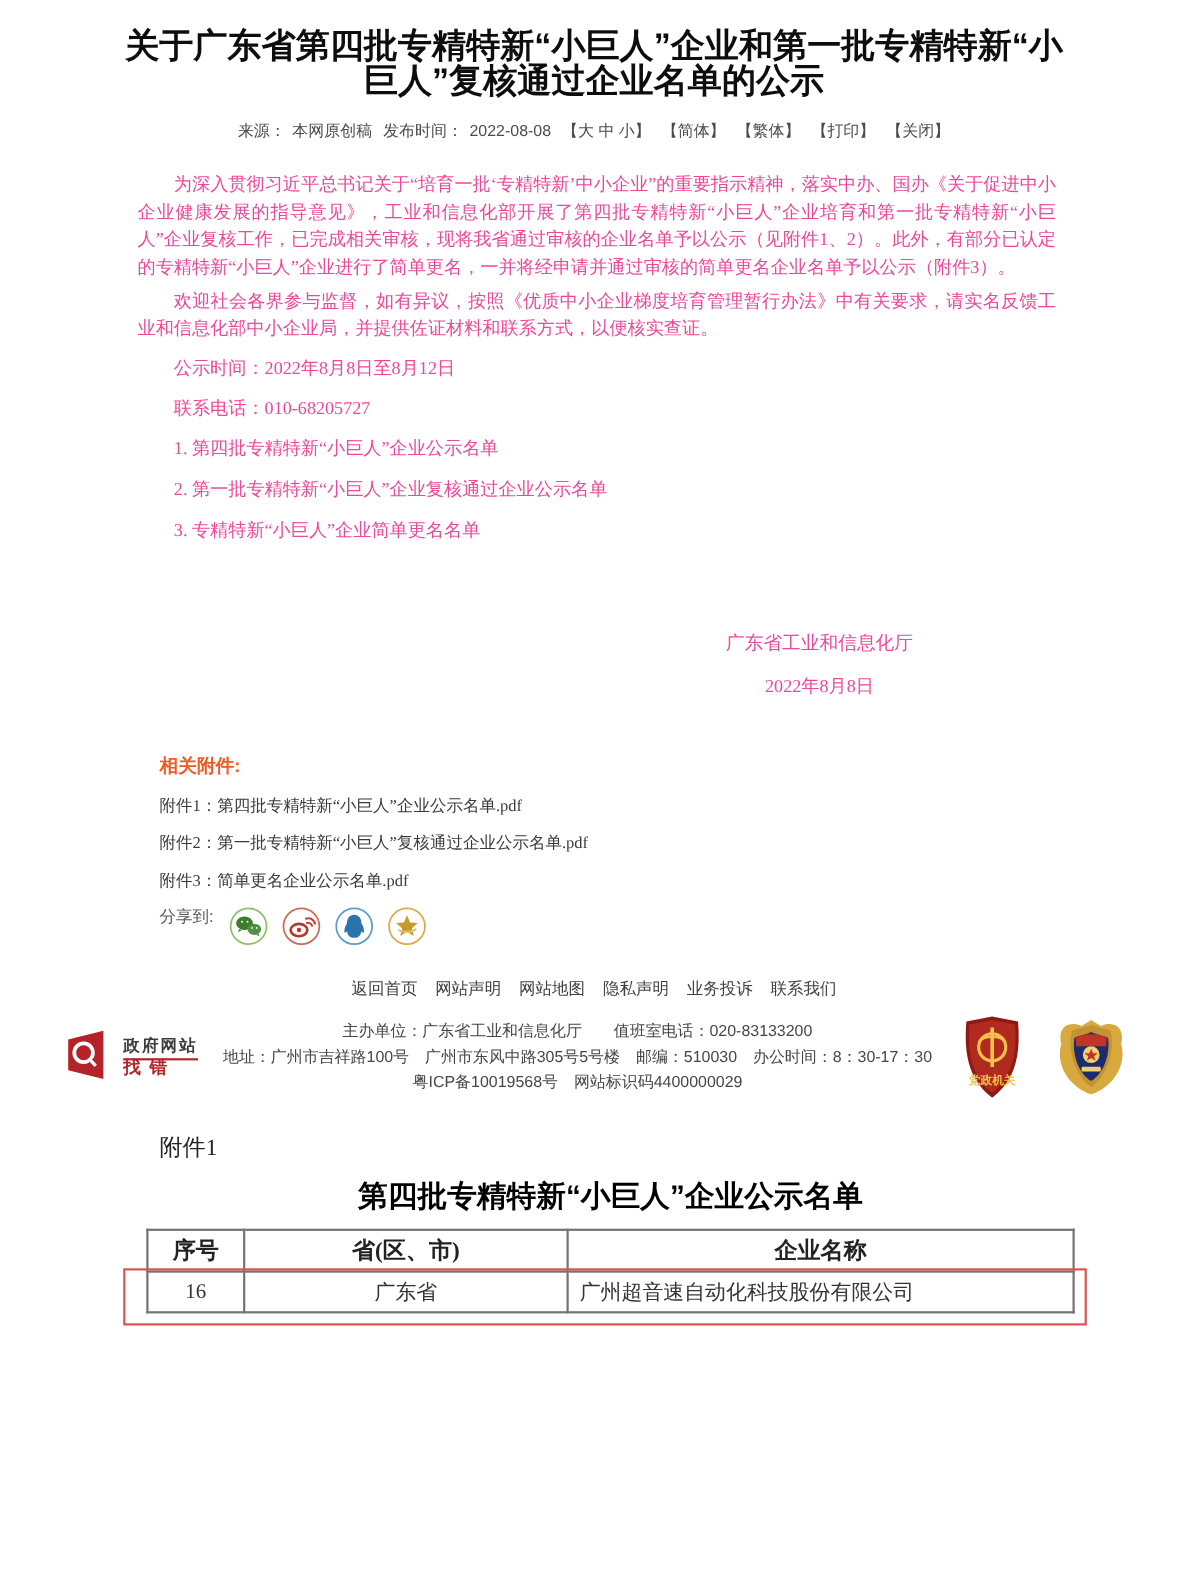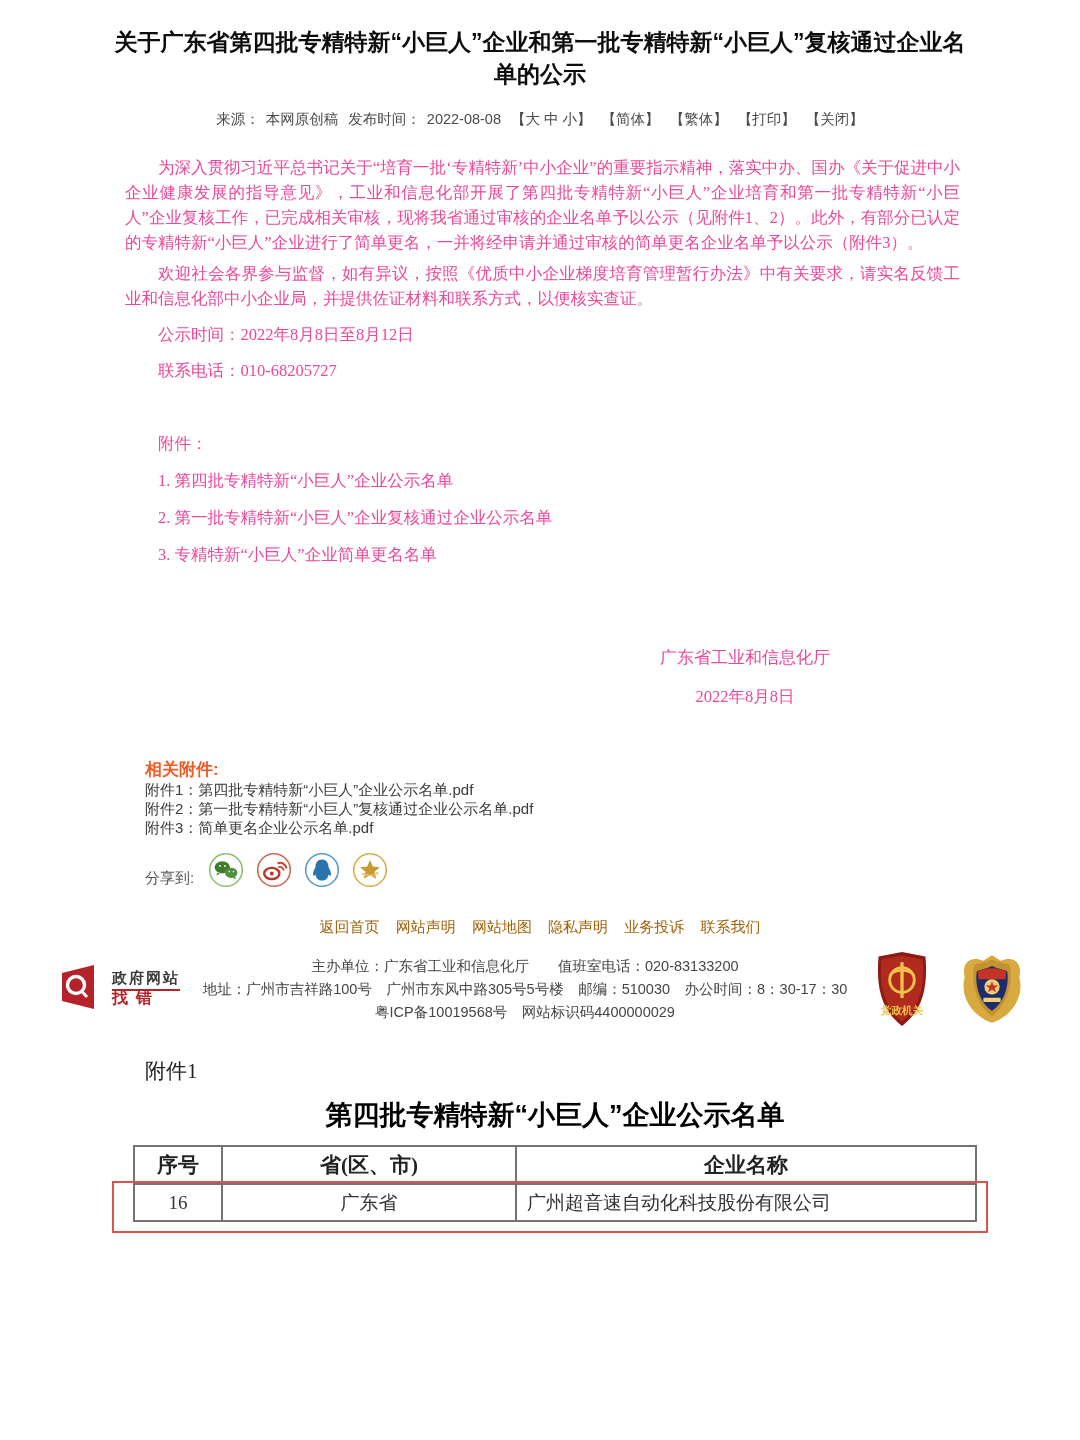--- a/index.html
+++ b/index.html
@@ -5,21 +5,21 @@
   * { margin:0; padding:0; box-sizing:border-box; }
   html,body { background:#fff; }
   .page {
     width:1080px; height:1440px; margin:0 auto; background:#fff;
     position:relative; overflow:hidden;
     font-family:"Liberation Sans", sans-serif; color:#1c1c1c;
   }
   
   .title {
     margin:26px 110px 0; text-align:center;
-    font-size:23px; line-height:32px; font-weight:700; color:#0d0d0d;
+    font-size:31px; line-height:32px; font-weight:700; color:#0d0d0d;
   }
   .meta {
     margin-top:20px; text-align:center;
     font-size:14.5px; color:#4a4a4a;
   }
   .meta span, .meta a { margin:0 3px; color:#4a4a4a; text-decoration:none; }
   .meta a { cursor:pointer; }
   
   .article-body {
     margin:26px 120px 0 125px;
@@ -31,32 +31,32 @@
   .line { text-indent:2em; line-height:25px; margin-top:11px; }
   .att-label { margin-top:48px; }
   .att-item { margin-top:12px; }
   .signature { width:max-content; margin:78px 130px 0 auto; text-align:center; }
   .signature .org { font-size:17px; line-height:25px; }
   .signature .date { font-size:16.5px; line-height:22px; margin-top:16px; }
   
   .related { margin:50px 0 0 145px; }
   .related-heading { font-size:17px; font-weight:700; color:#f05a23; }
   .related-item {
-    display:block; font-size:15px; color:#3a3a3a;
-    text-decoration:none; cursor:pointer;
-  }
-  .share-row { margin-top:14px; display:flex; align-items:flex-end; }
+    display:block; margin-top:15px; font-size:15px; color:#3a3a3a;
+    text-decoration:none; cursor:pointer;font-family:Liberation Serif, serif;
+  }
+  .share-row { margin-top:14px; display:flex; align-items:flex-start; }
   .share-label { font-size:15px; color:#555; margin-right:14px; }
   .share-btn { display:inline-block; width:36px; height:36px; margin-right:12px; cursor:pointer; }
   .share-btn svg { width:36px; height:36px; display:block; }
   
   .footer-nav {
     margin-top:30px; text-align:center; font-size:15px; color:#666;
   }
-  .footer-nav a { color:#a16207; text-decoration:none; margin:0 6px; cursor:pointer; }
+  .footer-nav a { color:#404040; text-decoration:none; margin:0 6px; cursor:pointer; }
   .footer-row {
     margin:14px 55px 0 60px; display:flex; align-items:center; justify-content:center;
   }
   .err-badge { display:flex; align-items:center; width:140px; cursor:pointer; }
   .err-badge svg { width:46px; height:52px; flex:none; }
   .err-badge-text { margin-left:6px; }
   .err-badge-l1 {
     font-size:15px; font-weight:700; color:#3c3c3c; letter-spacing:2px;
     border-bottom:2px solid #b5232a; padding-bottom:3px;
   }
@@ -110,21 +110,20 @@
     <a>【繁体】</a>
     <a>【打印】</a>
     <a>【关闭】</a>
   </div>
 
   <div class="article-body">
     <p class="para">为深入贯彻习近平总书记关于“培育一批‘专精特新’中小企业”的重要指示精神，落实中办、国办《关于促进中小企业健康发展的指导意见》，工业和信息化部开展了第四批专精特新“小巨人”企业培育和第一批专精特新“小巨人”企业复核工作，已完成相关审核，现将我省通过审核的企业名单予以公示（见附件1、2）。此外，有部分已认定的专精特新“小巨人”企业进行了简单更名，一并将经申请并通过审核的简单更名企业名单予以公示（附件3）。</p>
     <p class="para">欢迎社会各界参与监督，如有异议，按照《优质中小企业梯度培育管理暂行办法》中有关要求，请实名反馈工业和信息化部中小企业局，并提供佐证材料和联系方式，以便核实查证。</p>
     <p class="line">公示时间：2022年8月8日至8月12日</p>
     <p class="line">联系电话：010-68205727</p>
-    <p class="line att-label">附件：</p>
     <p class="line att-item">1. 第四批专精特新“小巨人”企业公示名单</p>
     <p class="line att-item">2. 第一批专精特新“小巨人”企业复核通过企业公示名单</p>
     <p class="line att-item">3. 专精特新“小巨人”企业简单更名名单</p>
     <div class="signature">
       <div class="org">广东省工业和信息化厅</div>
       <div class="date">2022年8月8日</div>
     </div>
   </div>
 
   <div class="related">

